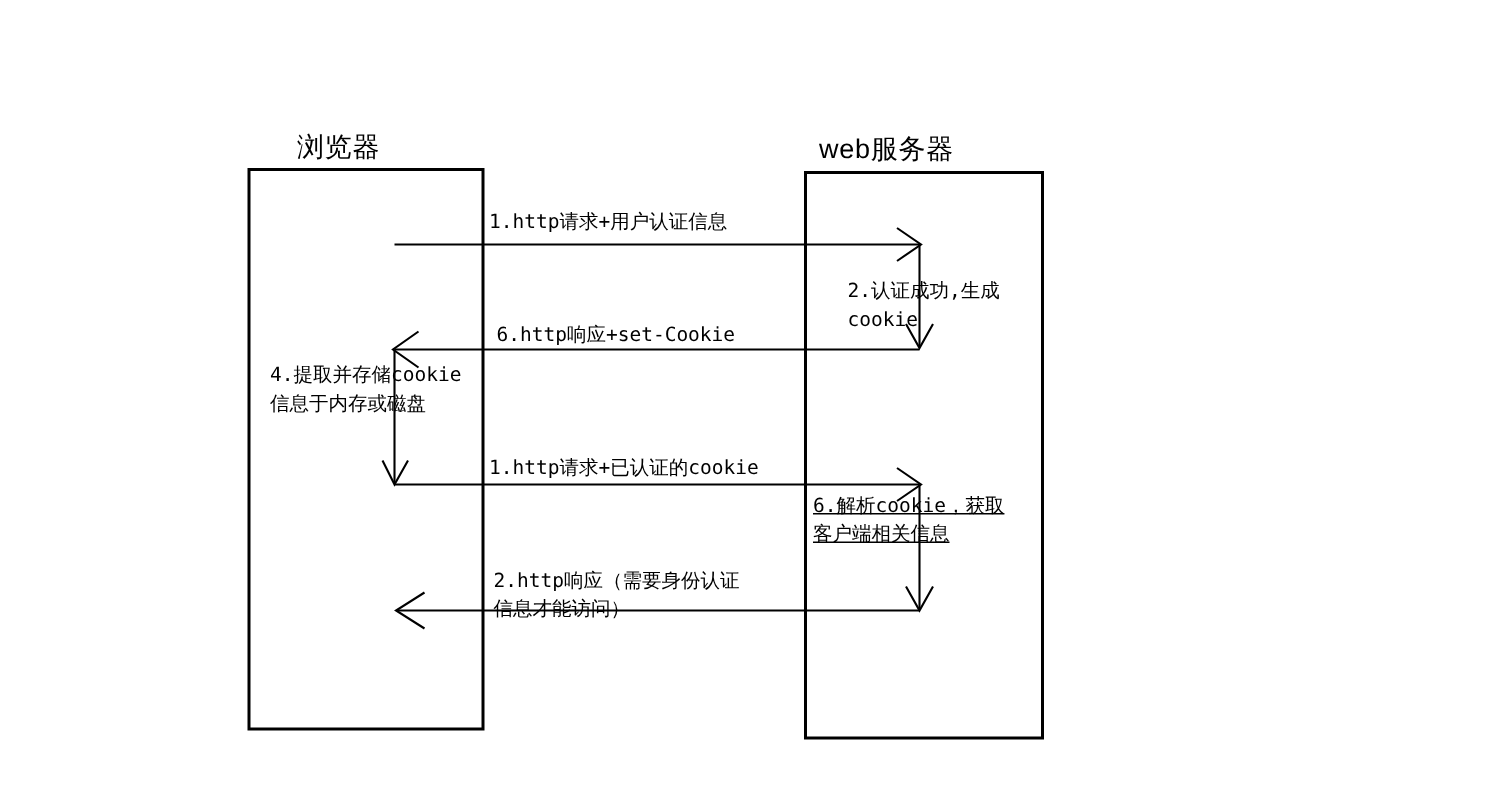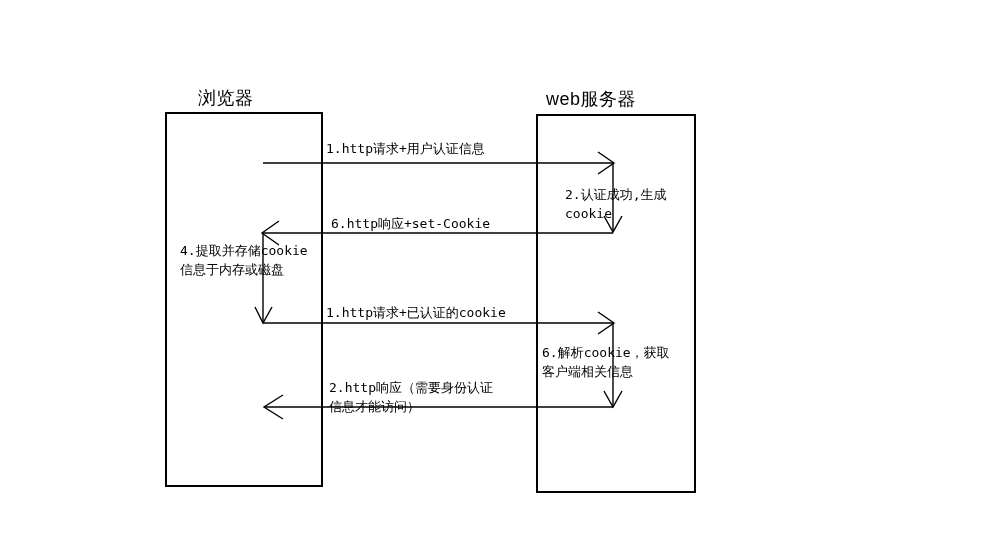--- a/index.html
+++ b/index.html
@@ -80,17 +80,17 @@
 <div class="msg-label" style="left:565px; top:185px;">2.认证成功,生成
 cookie</div>
 
 <div class="msg-label" style="left:331px; top:214px;">6.http响应+set-Cookie</div>
 
 <div class="msg-label" style="left:180px; top:241px;">4.提取并存储cookie
 信息于内存或磁盘</div>
 
 <div class="msg-label" style="left:326px; top:303px;">1.http请求+已认证的cookie</div>
 
-<div class="msg-label" style="left:542px; top:343px;">6.解析cookie，获取
+<div class="msg-label" style="left:542px; top:328px;text-decoration:underline;">6.解析cookie，获取
 客户端相关信息</div>
 
 <div class="msg-label" style="left:329px; top:378px;">2.http响应（需要身份认证
 信息才能访问）</div>
 
 </body></html>

